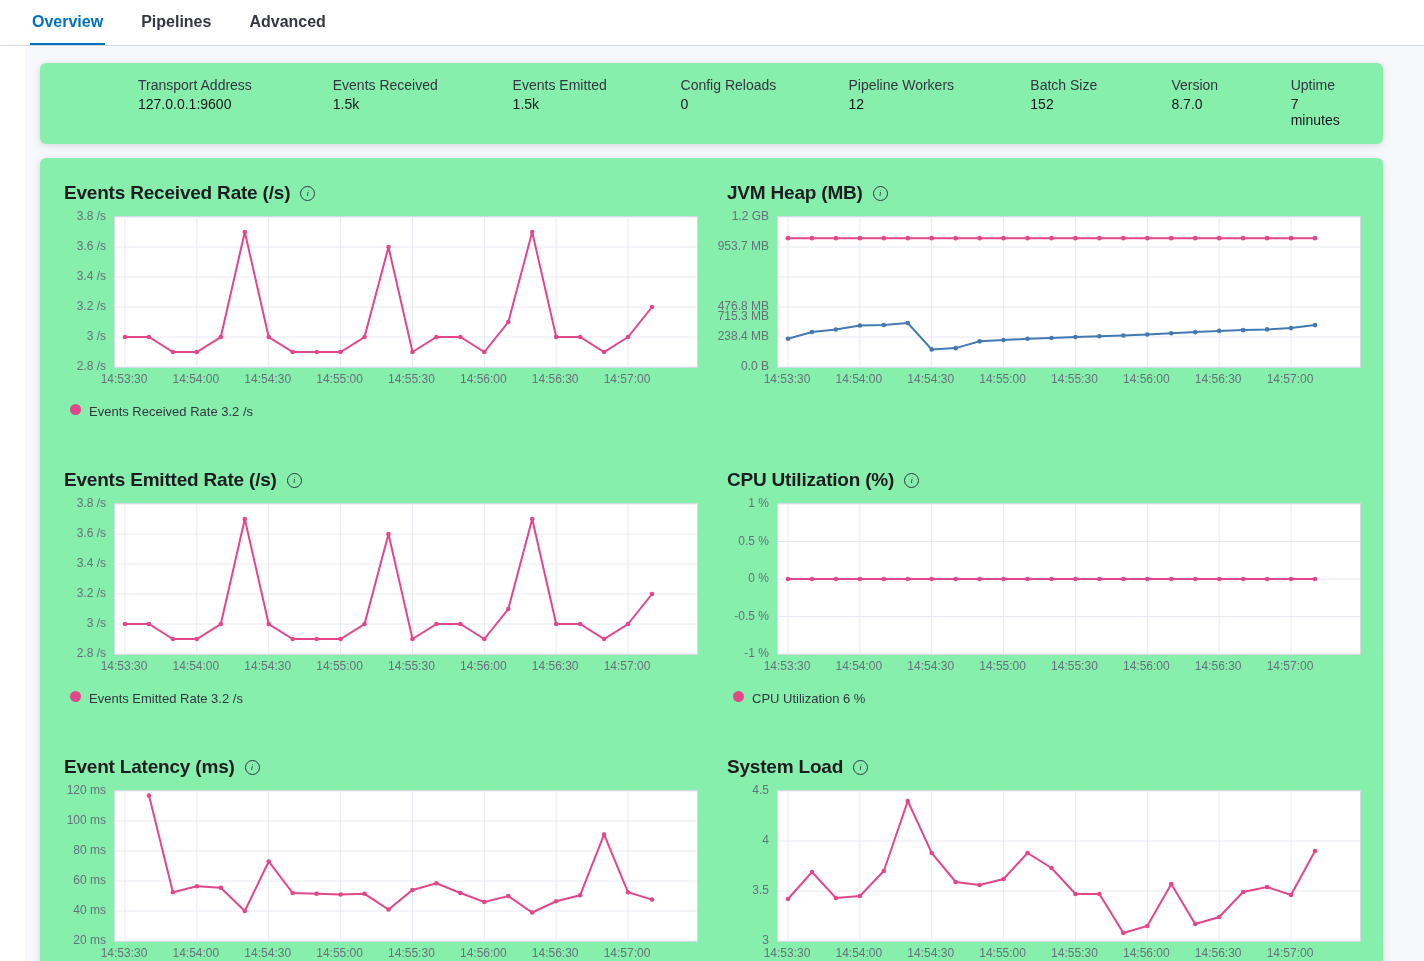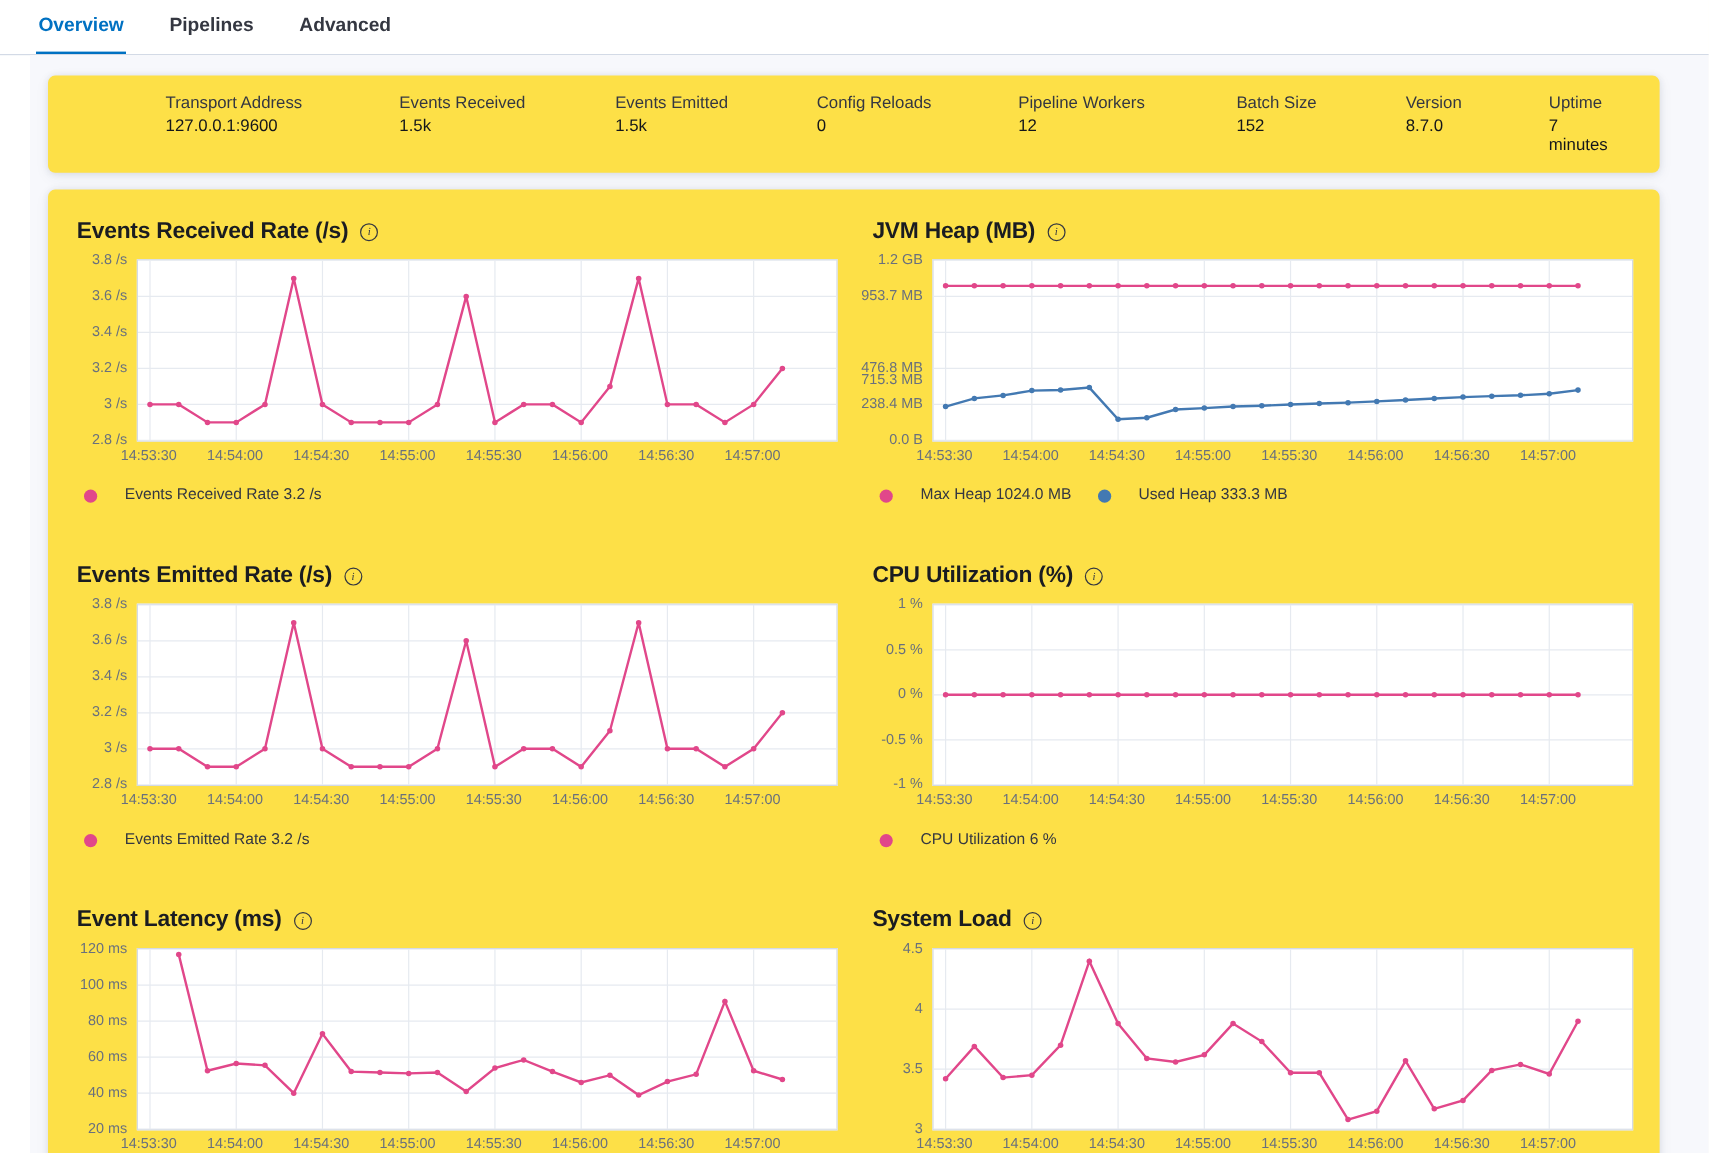--- a/index.html
+++ b/index.html
@@ -3,21 +3,21 @@
 <meta charset="utf-8">
 <style>
   html,body{margin:0;padding:0;height:100%;overflow:hidden;background:#fff;
     font-family:"Liberation Sans","DejaVu Sans",sans-serif;-webkit-font-smoothing:antialiased;}
   .tabbar{height:46px;border-bottom:1px solid #D3DAE6;display:flex;align-items:flex-end;
     padding-left:30px;background:#fff;box-sizing:border-box;}
   .tab{font-size:16px;font-weight:700;color:#343741;padding:0 2px 12px 2px;margin-right:34px;
     cursor:pointer;border-bottom:2px solid transparent;}
   .tab.active{color:#0071C2;border-bottom:2px solid #0071C2;}
   .main{margin-left:25px;background:#F7F8FC;min-height:915px;padding:17px 41px 40px 15px;box-sizing:border-box;}
-  .card{background:#fde047;border-radius:6px;
+  .card{background:#86efac;border-radius:6px;
     box-shadow:0 1px 5px rgba(50,60,90,.12),0 3px 12px rgba(50,60,90,.06);}
   .summary-card{padding:14px 24px 16px 98px;display:flex;align-items:flex-start;margin-bottom:14px;}
   .stat{box-sizing:border-box;padding-right:8px;}
   .stat .lbl{font-size:14px;color:#343741;margin-bottom:3px;}
   .stat .val{font-size:14px;font-weight:400;color:#14161A;}
   .charts-card{margin-top:0;padding:24px 24px 40px 24px;}
   .charts-grid{display:grid;grid-template-columns:632px 632px;justify-content:space-between;row-gap:50px;}
   .chart-title-row{display:flex;align-items:center;gap:10px;margin:0 0 12px 0;}
   .chart-title{font-size:19px;font-weight:700;color:#1A1C21;margin:0;letter-spacing:-.2px;}
   .info-icon{width:13px;height:13px;border:1px solid #343741;border-radius:50%;display:inline-flex;
@@ -25,21 +25,21 @@
     font-family:"Liberation Serif","DejaVu Serif",serif;font-style:italic;cursor:pointer;}
   .chart-body{display:flex;}
   .y-axis{width:50px;position:relative;flex:none;}
   .ytick{position:absolute;right:8px;font-size:12px;color:#69707D;white-space:nowrap;text-align:right;}
   .plot{width:582px;height:150px;flex:none;border:1px solid #D3DAE6;box-sizing:content-box;
     position:relative;background:#fff;}
   .plot svg{display:block;width:100%;height:100%;}
   .x-axis{margin-left:50px;position:relative;height:18px;margin-top:4px;}
   .xtick{position:absolute;transform:translateX(-50%);font-size:12px;color:#69707D;white-space:nowrap;}
   .legend{display:flex;align-items:center;gap:22px;margin:14px 0 0 6px;}
-  .legend-item{display:flex;align-items:flex-end;gap:23px;cursor:pointer;}
+  .legend-item{display:flex;align-items:flex-start;gap:8px;cursor:pointer;}
   .legend-dot{width:11px;height:11px;border-radius:50%;flex:none;}
   .legend-text{font-size:13px;color:#343741;}
 </style>
 </head>
 <body>
 
 <div class="tabbar">
   <div class="tab active">Overview</div>
   <div class="tab">Pipelines</div>
   <div class="tab">Advanced</div>
@@ -244,30 +244,20 @@
         <div class="x-axis">
             <div class="xtick" style="left: 10px;">14:53:30</div>
             <div class="xtick" style="left: 81.8636px;">14:54:00</div>
             <div class="xtick" style="left: 153.727px;">14:54:30</div>
             <div class="xtick" style="left: 225.591px;">14:55:00</div>
             <div class="xtick" style="left: 297.455px;">14:55:30</div>
             <div class="xtick" style="left: 369.318px;">14:56:00</div>
             <div class="xtick" style="left: 441.182px;">14:56:30</div>
             <div class="xtick" style="left: 513.045px;">14:57:00</div>
           </div>
-        <div class="legend">
-            <div class="legend-item">
-              <span class="legend-dot" style="background: rgb(225, 71, 138);"></span>
-              <span class="legend-text">Max Heap 1024.0 MB</span>
-            </div>
-            <div class="legend-item">
-              <span class="legend-dot" style="background: rgb(67, 121, 178);"></span>
-              <span class="legend-text">Used Heap 333.3 MB</span>
-            </div>
-          </div>
       </div>
 
       <div class="chart-block">
         <div class="chart-title-row">
           <h2 class="chart-title">Events Emitted Rate (/s)</h2>
           <span class="info-icon">i</span>
         </div>
         <div class="chart-body">
             <div class="y-axis">
               <div class="ytick" style="top: -7px;">3.8 /s</div>

